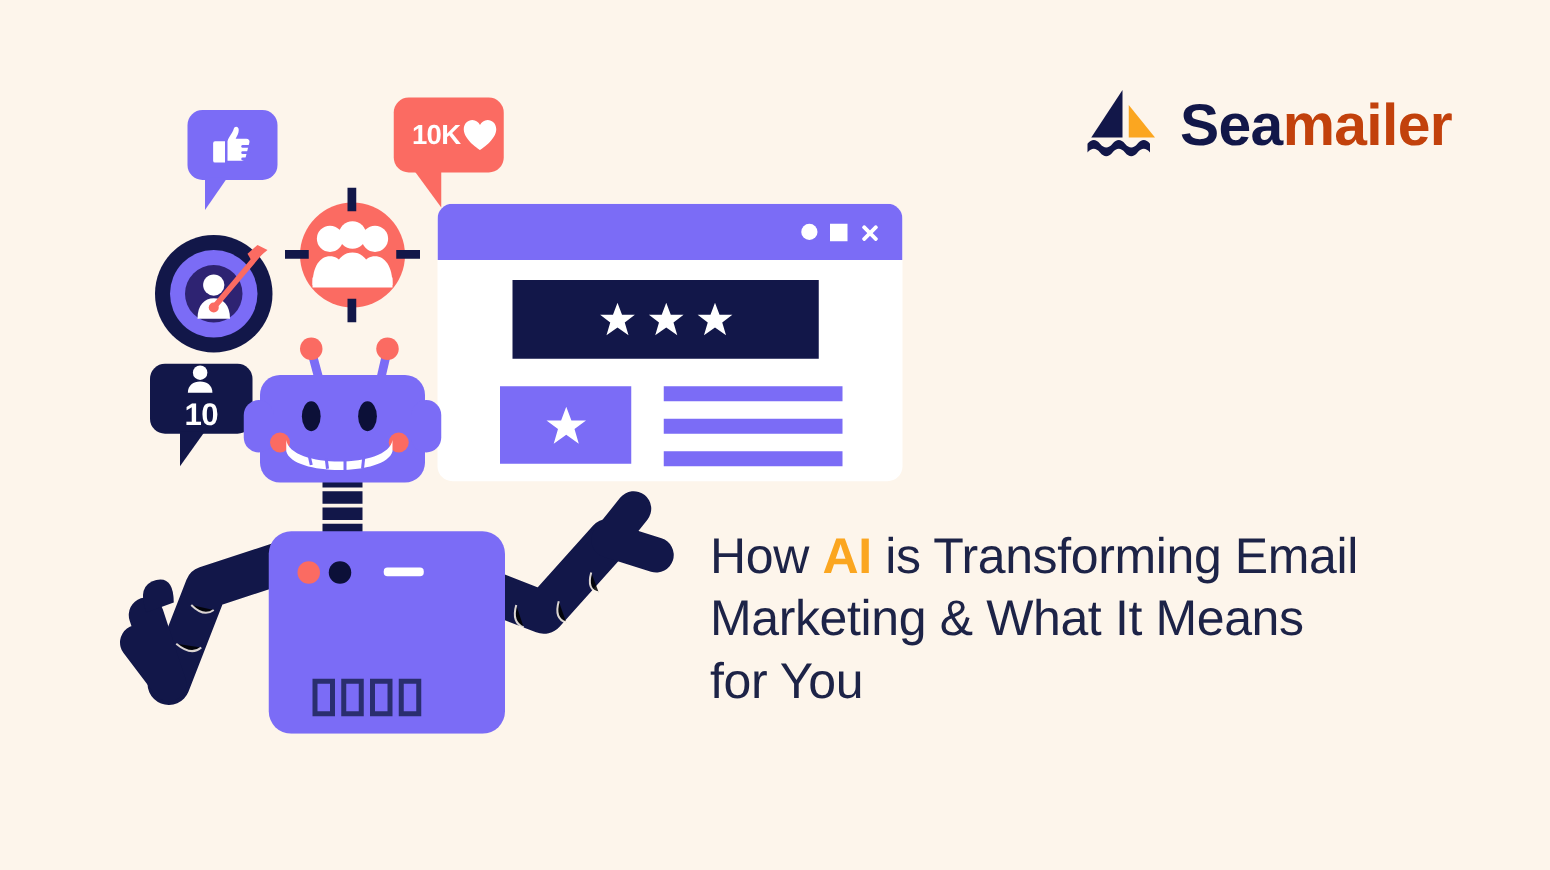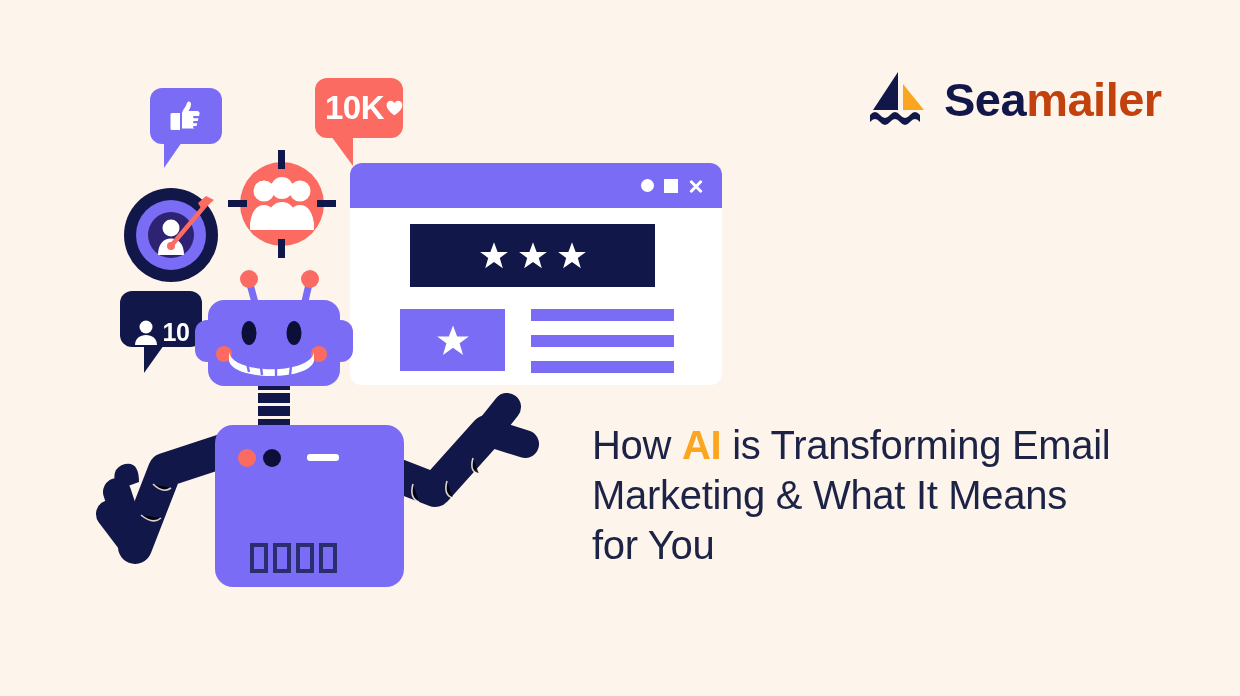--- a/index.html
+++ b/index.html
@@ -27,21 +27,21 @@
     letter-spacing: -0.5px;
     line-height: 1;
     white-space: nowrap;
   }
   #logo-text .sea { color: #121749; text-align: center; }
   #logo-text .mailer { color: #c2410c; }
 
   
   #headline {
     position: absolute;
-    left: 592px; top: 420px;
+    left: 568px; top: 420px;
     width: 520px;
     font-size: 40px;
     line-height: 50px;
     font-weight: 400;
     color: #1D2347;
     letter-spacing: -0.3px;
   }
   #headline .accent { color: #FBA620; font-weight: 700; }
 
   
@@ -118,27 +118,27 @@
     background: #FB6B62; border-radius: 12px;
     display: flex; align-items: center; justify-content: center; gap: 2px;
   }
   #badge-10k .tail {
     position: absolute; left: 16px; bottom: -28px;
     width: 0; height: 0;
     border-right: 22px solid #FB6B62;
     border-bottom: 30px solid transparent;
   }
   #badge-10k .label {
-    color: #fff; font-size: 33px; font-weight: 700; letter-spacing: -0.5px; margin-left: 10px;
+    color: #fff; font-size: 22px; font-weight: 700; letter-spacing: -0.5px; margin-left: 10px;
   }
 
   #badge-followers {
     left: 120px; top: 291px; width: 82px; height: 56px;
     background: #121749; border-radius: 12px;
-    display: flex; align-items: flex-end; justify-content: center; gap: 2px;
+    display: flex; align-items: center; justify-content: center; gap: 2px; flex-direction: column;
   }
   #badge-followers .tail {
     position: absolute; left: 24px; bottom: -26px;
     width: 0; height: 0;
     border-left: 20px solid #121749;
     border-bottom: 28px solid transparent;
   }
   #badge-followers .label {
     color: #fff; font-size: 25px; font-weight: 700; letter-spacing: -0.5px;
   }

